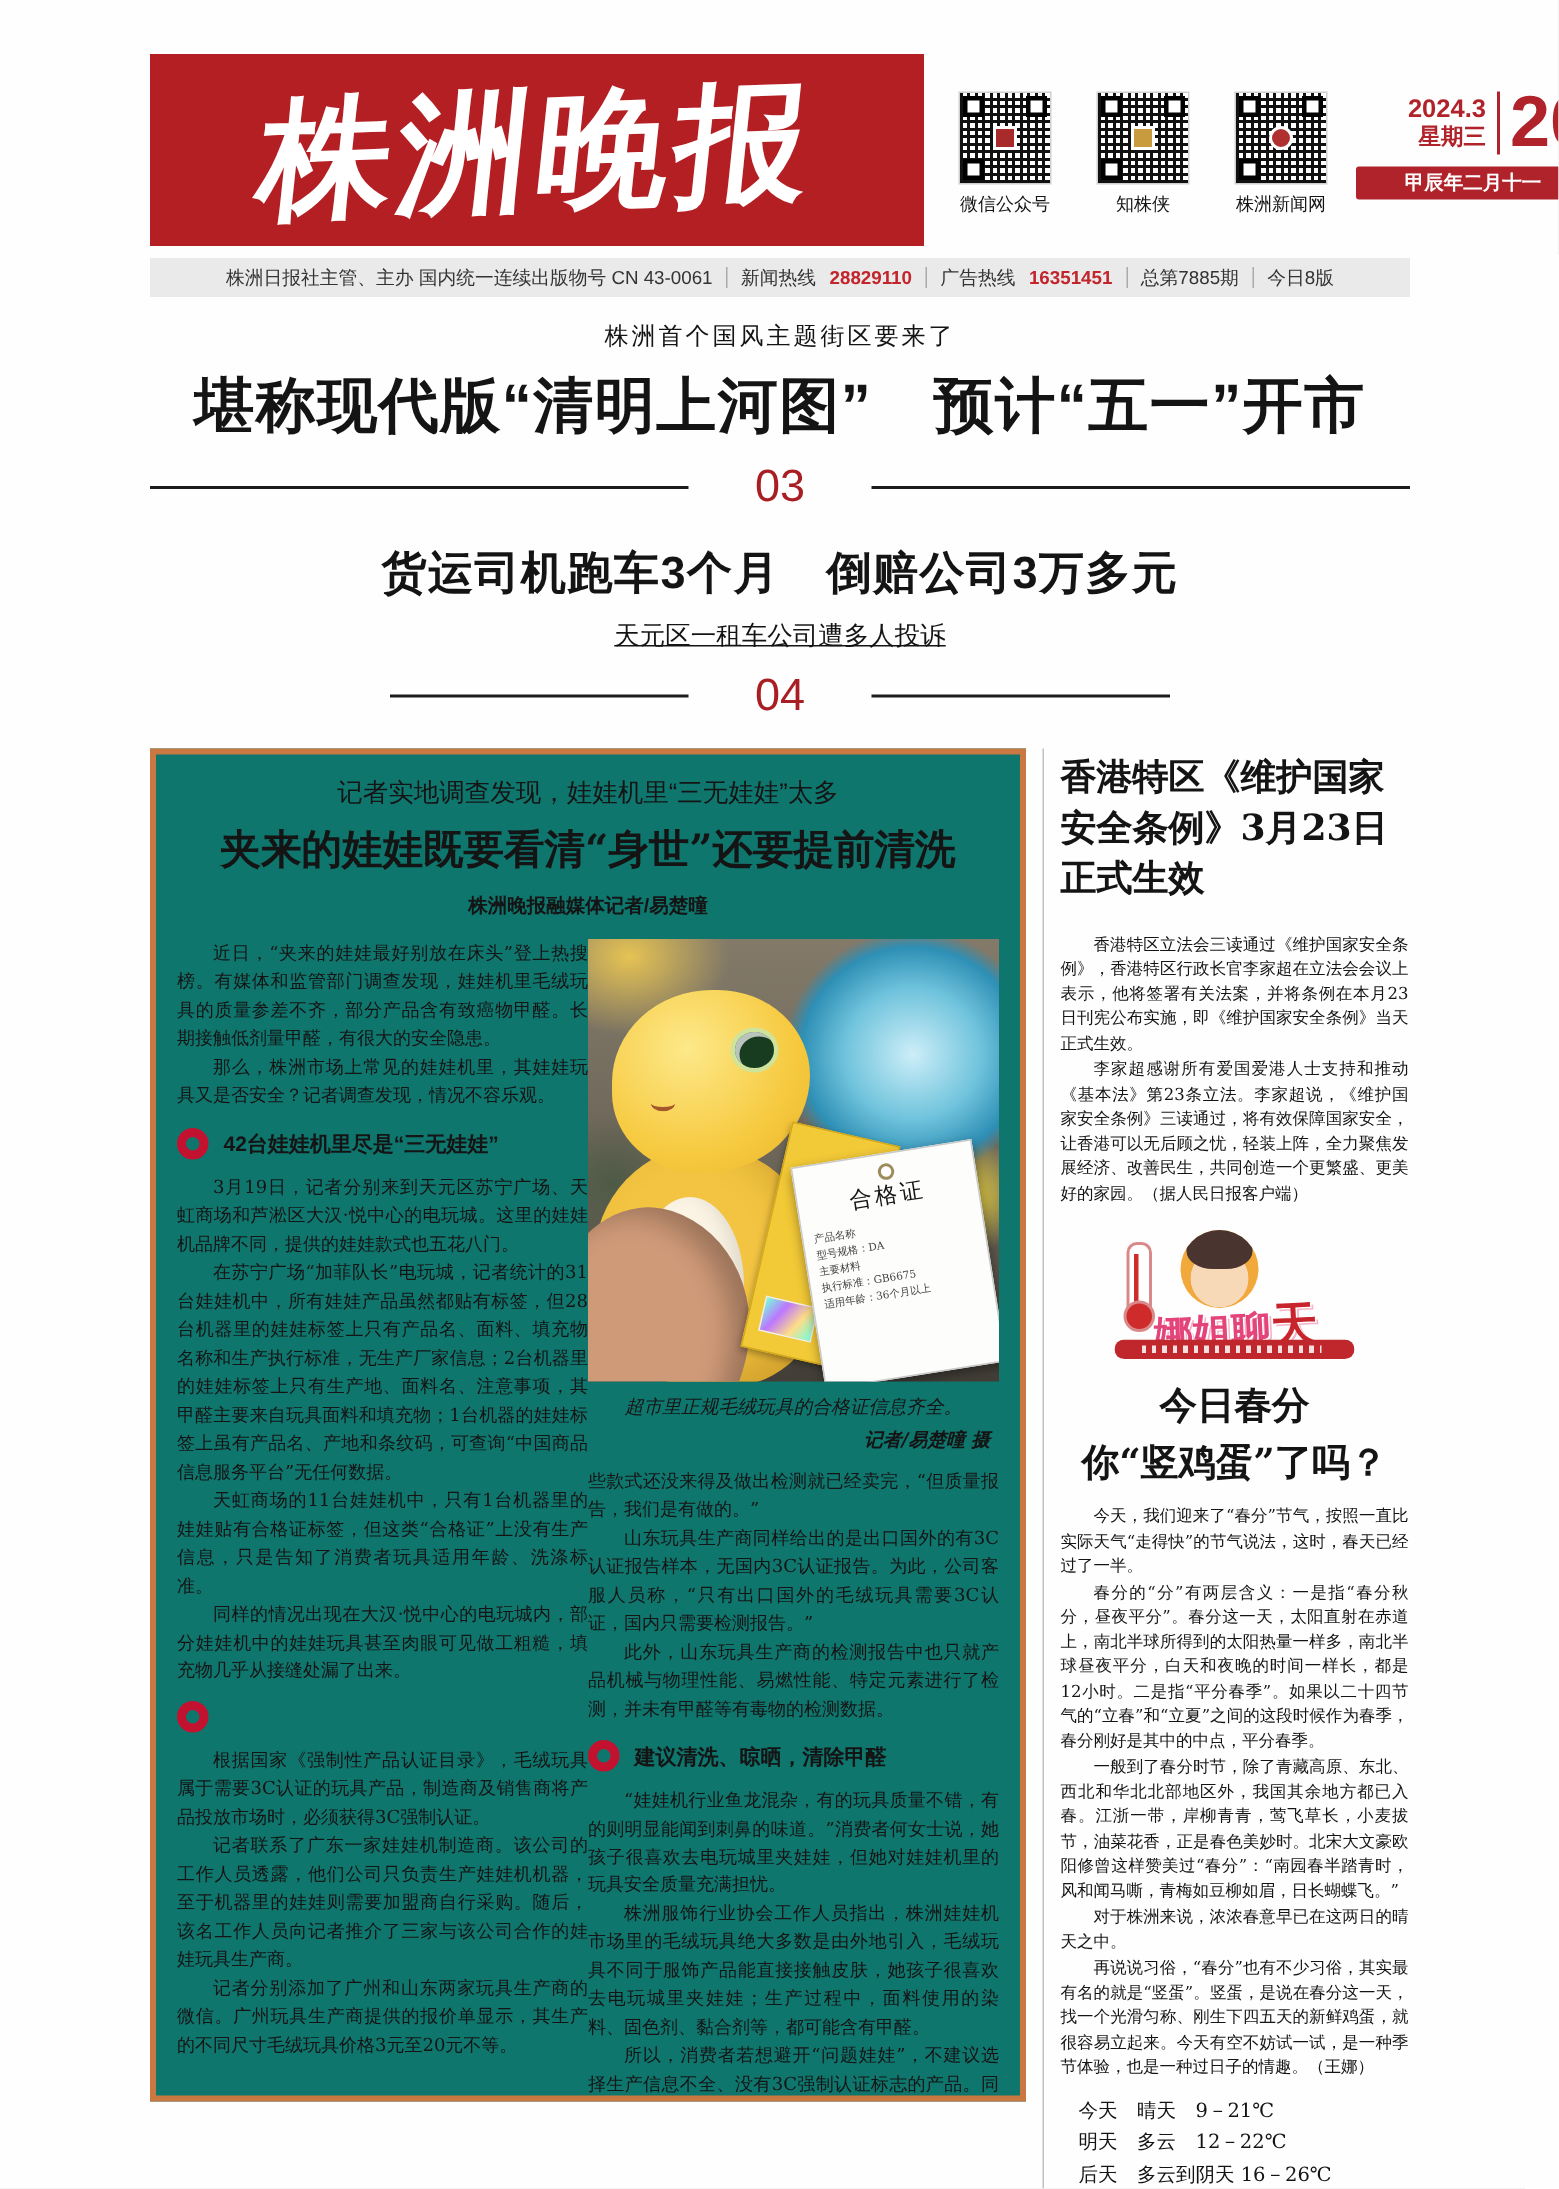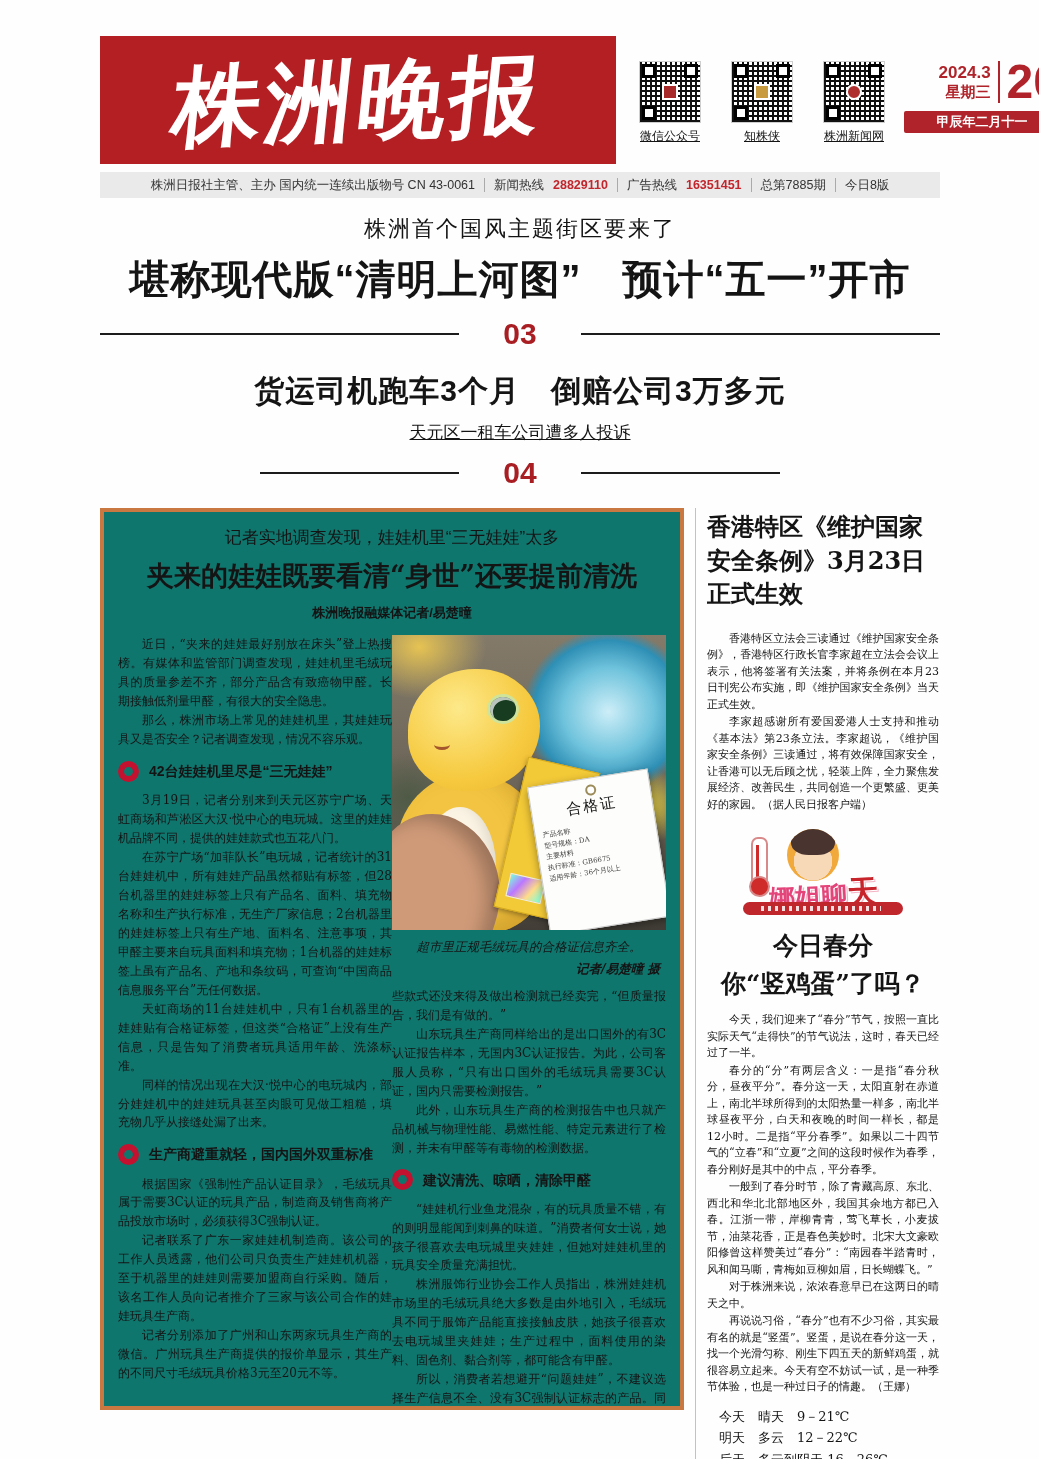--- a/index.html
+++ b/index.html
@@ -5,21 +5,21 @@
   html,body{margin:0;padding:0;background:#e9e9e9;}
   .page{width:1039px;height:1459px;background:#fefefe;position:relative;overflow:hidden;
         font-family:"Liberation Sans",sans-serif;color:#141414;}
   .content{position:absolute;left:100px;top:36px;width:840px;}
 
   
   .masthead{display:flex;align-items:flex-start;}
   .logo-box{width:516px;height:128px;background:#b41f24;display:flex;align-items:center;justify-content:center;flex:none;}
   .logo-text{color:#fff;font-size:88px;font-weight:bold;font-family:"DejaVu Serif",serif;
              transform:skewX(-8deg) rotate(-2deg);letter-spacing:4px;line-height:1;}
-  .qr-group{display:flex;gap:16px;margin-left:16px;margin-top:26px;text-decoration:underline;}
+  .qr-group{display:flex;gap:16px;margin-left:16px;margin-top:26px;}
   .qr-item{display:flex;flex-direction:column;align-items:center;width:76px;}
   .qr{width:60px;height:60px;position:relative;background:#fff;outline:1px solid #cfcfcf;
       background-image:repeating-linear-gradient(90deg,#111 0 2px,transparent 2px 5px),
                        repeating-linear-gradient(0deg,#111 0 2px,#fff 2px 5px);}
   .qr::before,.qr::after,.qr .qr-eye{content:"";position:absolute;width:14px;height:14px;border:3px solid #000;background:#fff;box-sizing:border-box;}
   .qr::before{top:2px;left:2px;} .qr::after{top:2px;right:2px;} .qr .qr-eye{bottom:2px;left:2px;}
   .qr .qr-center{position:absolute;left:22px;top:22px;width:16px;height:16px;border:2px solid #fff;box-sizing:border-box;}
   .qr-c1{background:#a82a2a;} .qr-c2{background:#c99b3f;} .qr-c3{background:#b03030;border-radius:50%;}
   .qr-label{font-size:12px;margin-top:6px;white-space:nowrap;}
   .date-block{margin-left:12px;margin-top:22px;color:#b0232a;width:156px;flex:none;}
@@ -31,25 +31,25 @@
   .lunar-badge{background:#b0232a;color:#fff;font-size:13px;font-weight:bold;text-align:center;
                padding:2px 6px;margin-top:5px;border-radius:2px;}
 
   
   .pubbar{margin-top:8px;background:#eaeaea;height:26px;display:flex;align-items:center;justify-content:center;
           font-size:12.5px;gap:9px;color:#333;}
   .pubbar .num{color:#c2252b;font-weight:bold;}
   .bar-sep{width:1px;height:14px;background:#aaa;display:inline-block;}
 
   
-  .kicker1{font-size:22px;text-align:center;margin-top:16px;letter-spacing:2px;}
+  .kicker1{font-size:16px;text-align:center;margin-top:16px;letter-spacing:2px;}
   .head1{font-size:40px;font-weight:bold;text-align:center;margin-top:8px;letter-spacing:1px;}
   .ref{display:flex;align-items:center;margin-top:12px;}
   .ref-line{flex:1;height:2px;background:#1c1c1c;}
-  .ref-num{color:#a91e23;font-size:30px;font-weight:bold;margin:0 44px;line-height:1;}
+  .ref-num{color:#a91e23;font-size:30px;font-weight:normal;margin:0 44px;line-height:1;}
   .ref.narrow{width:520px;margin:14px auto 0;}
   .head2{font-size:30px;font-weight:bold;text-align:center;margin-top:22px;letter-spacing:1px;}
   .subhead2{font-size:17px;text-align:center;margin-top:9px;text-decoration:underline;}
 
   
   .main-region{display:flex;margin-top:20px;}
   .article-box{width:584px;height:902px;border:4px solid #c87840;box-sizing:border-box;
                padding:14px 14px 10px;overflow:hidden;flex:none;background:#0f766e;}
   .v-rule{width:1px;background:#c2c2c2;margin-left:11px;flex:none;}
   .right-col{width:232px;margin-left:11px;flex:none;}
@@ -214,21 +214,20 @@
               <div class="sec-h">
                 <span class="donut"></span>
                 <span>42台娃娃机里尽是“三无娃娃”</span>
               </div>
               <p class="para">3月19日，记者分别来到天元区苏宁广场、天虹商场和芦淞区大汉·悦中心的电玩城。这里的娃娃机品牌不同，提供的娃娃款式也五花八门。</p>
               <p class="para">在苏宁广场“加菲队长”电玩城，记者统计的31台娃娃机中，所有娃娃产品虽然都贴有标签，但28台机器里的娃娃标签上只有产品名、面料、填充物名称和生产执行标准，无生产厂家信息；2台机器里的娃娃标签上只有生产地、面料名、注意事项，其甲醛主要来自玩具面料和填充物；1台机器的娃娃标签上虽有产品名、产地和条纹码，可查询“中国商品信息服务平台”无任何数据。</p>
               <p class="para">天虹商场的11台娃娃机中，只有1台机器里的娃娃贴有合格证标签，但这类“合格证”上没有生产信息，只是告知了消费者玩具适用年龄、洗涤标准。</p>
               <p class="para">同样的情况出现在大汉·悦中心的电玩城内，部分娃娃机中的娃娃玩具甚至肉眼可见做工粗糙，填充物几乎从接缝处漏了出来。</p>
               <div class="sec-h">
                 <span class="donut"></span>
-                <span>生产商避重就轻，国内国外双重标准</span>
               </div>
               <p class="para">根据国家《强制性产品认证目录》，毛绒玩具属于需要3C认证的玩具产品，制造商及销售商将产品投放市场时，必须获得3C强制认证。</p>
               <p class="para">记者联系了广东一家娃娃机制造商。该公司的工作人员透露，他们公司只负责生产娃娃机机器，至于机器里的娃娃则需要加盟商自行采购。随后，该名工作人员向记者推介了三家与该公司合作的娃娃玩具生产商。</p>
               <p class="para">记者分别添加了广州和山东两家玩具生产商的微信。广州玩具生产商提供的报价单显示，其生产的不同尺寸毛绒玩具价格3元至20元不等。</p>
             </div>
           <div class="col">
             <figure style="margin:0;">
               <div class="photo">
                 <div class="plush-body"></div>
                 <div class="plush-belly"></div>

